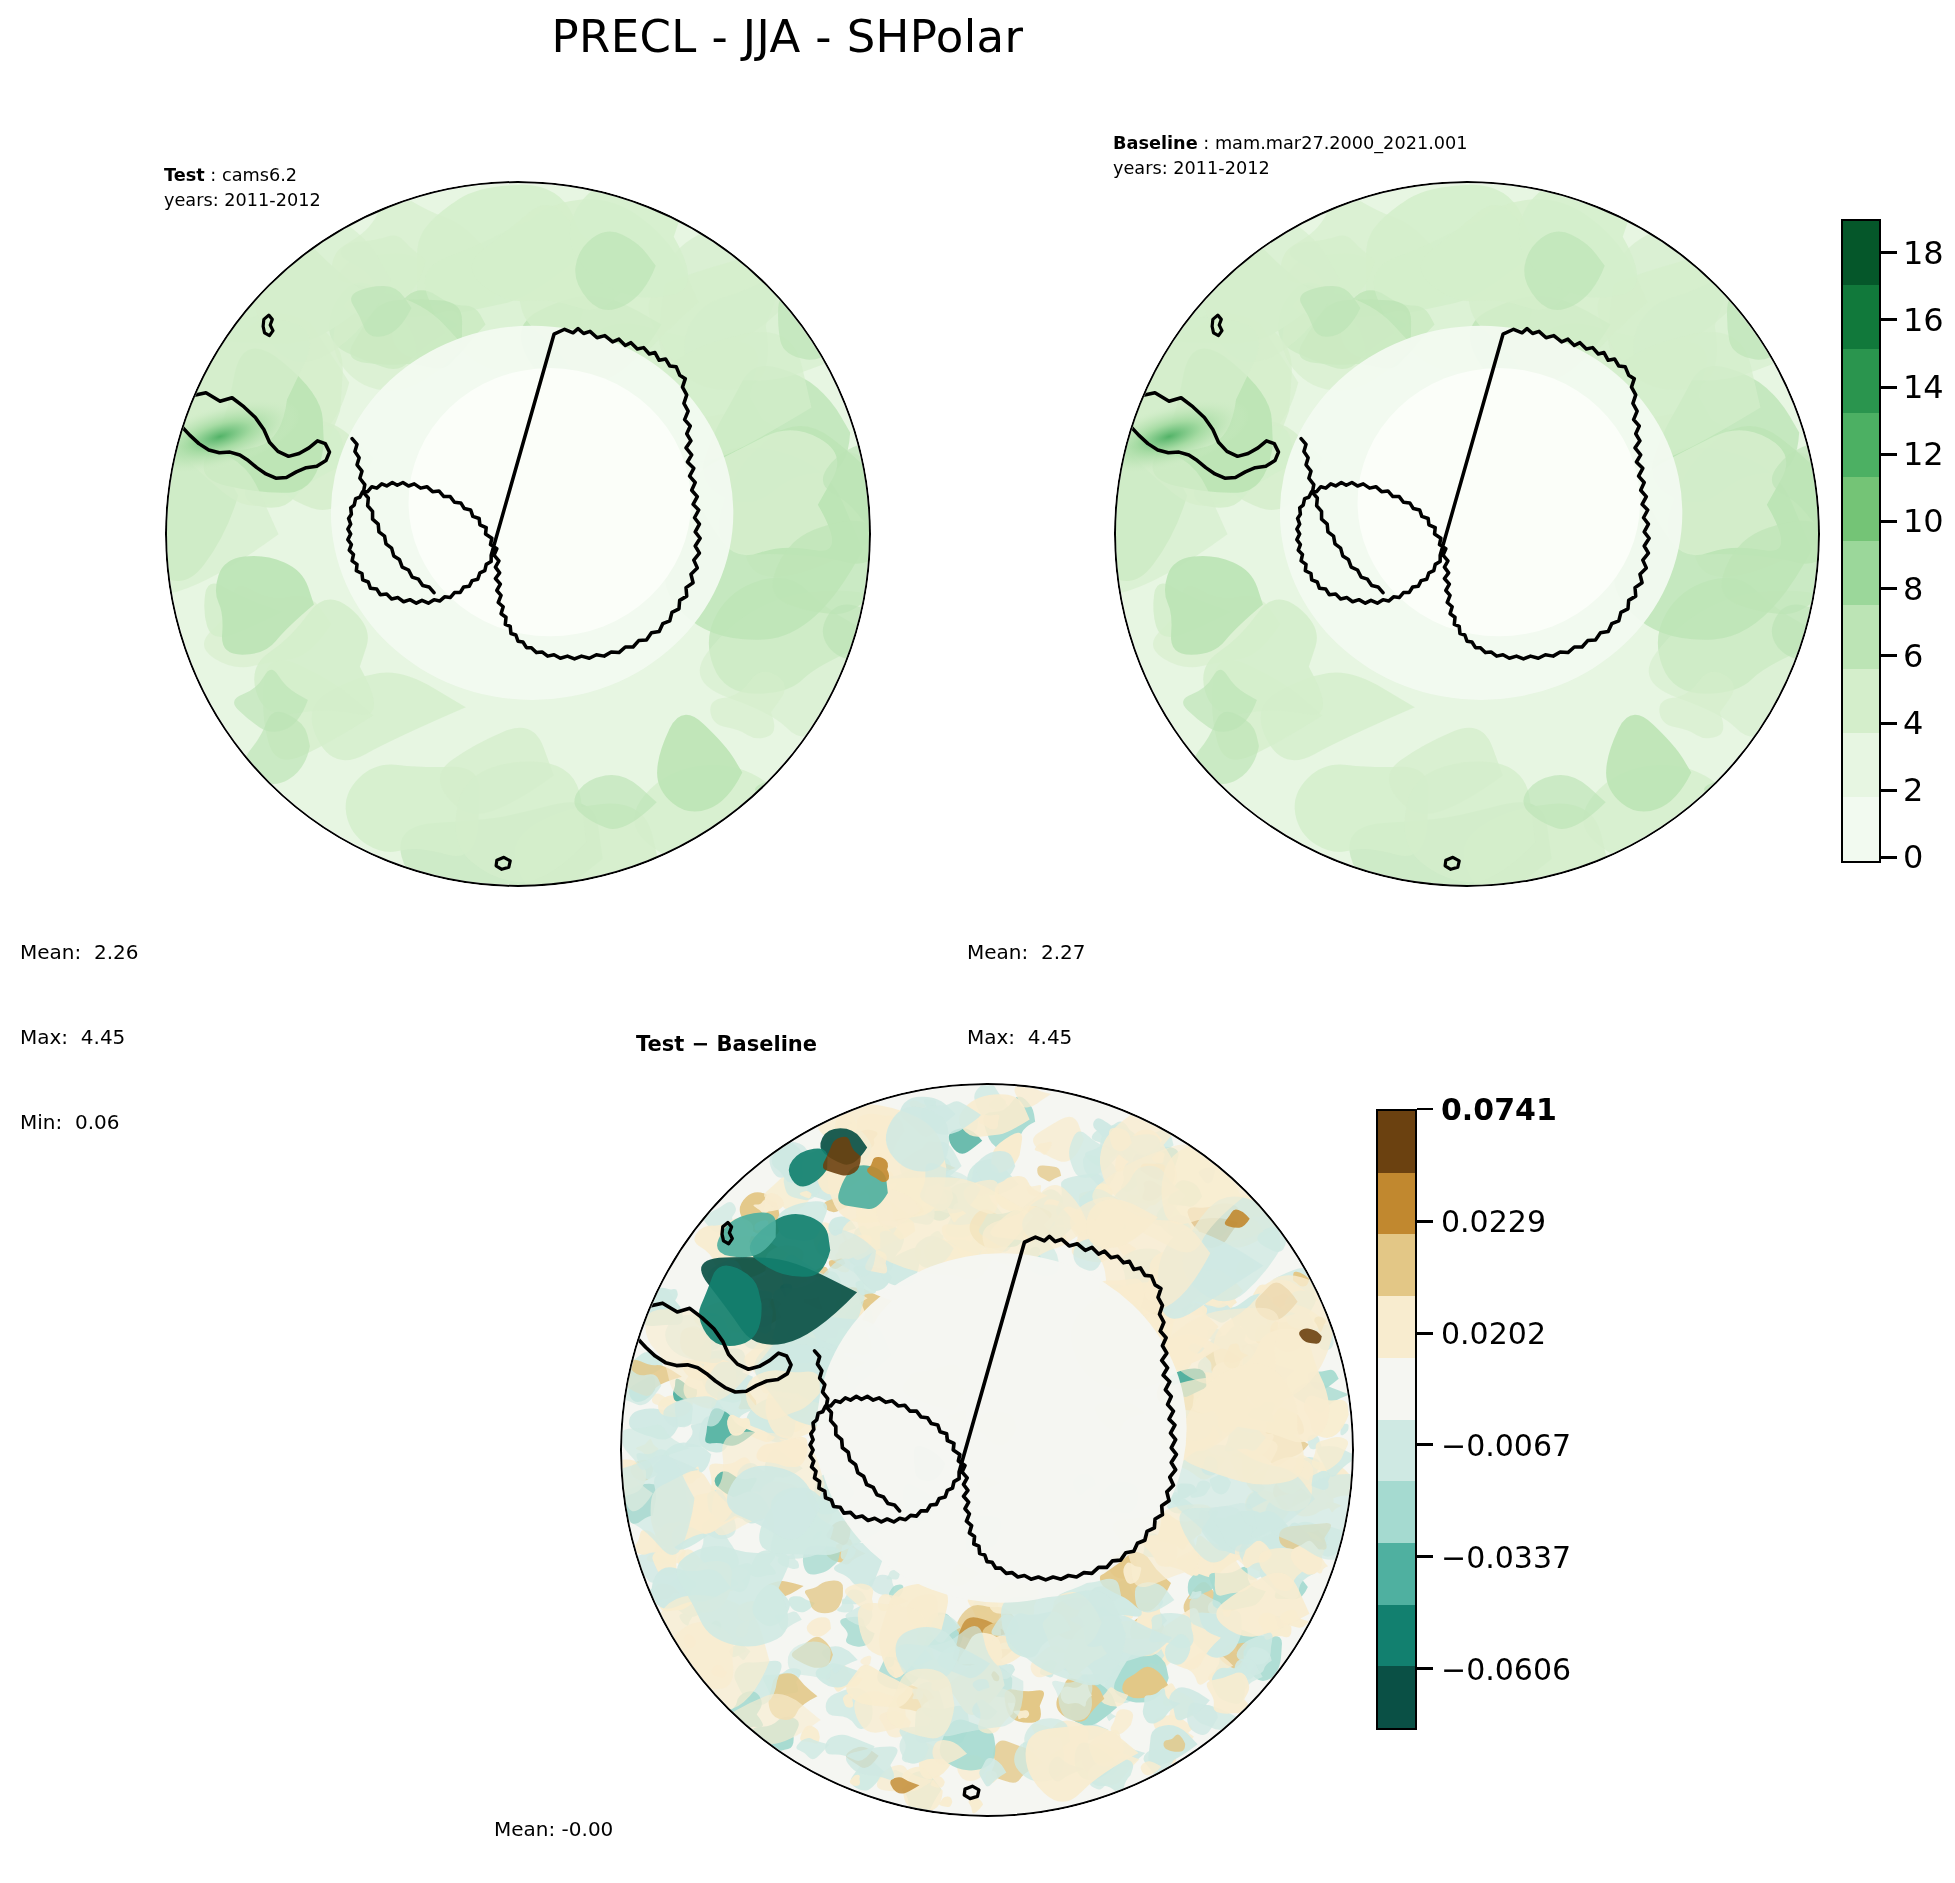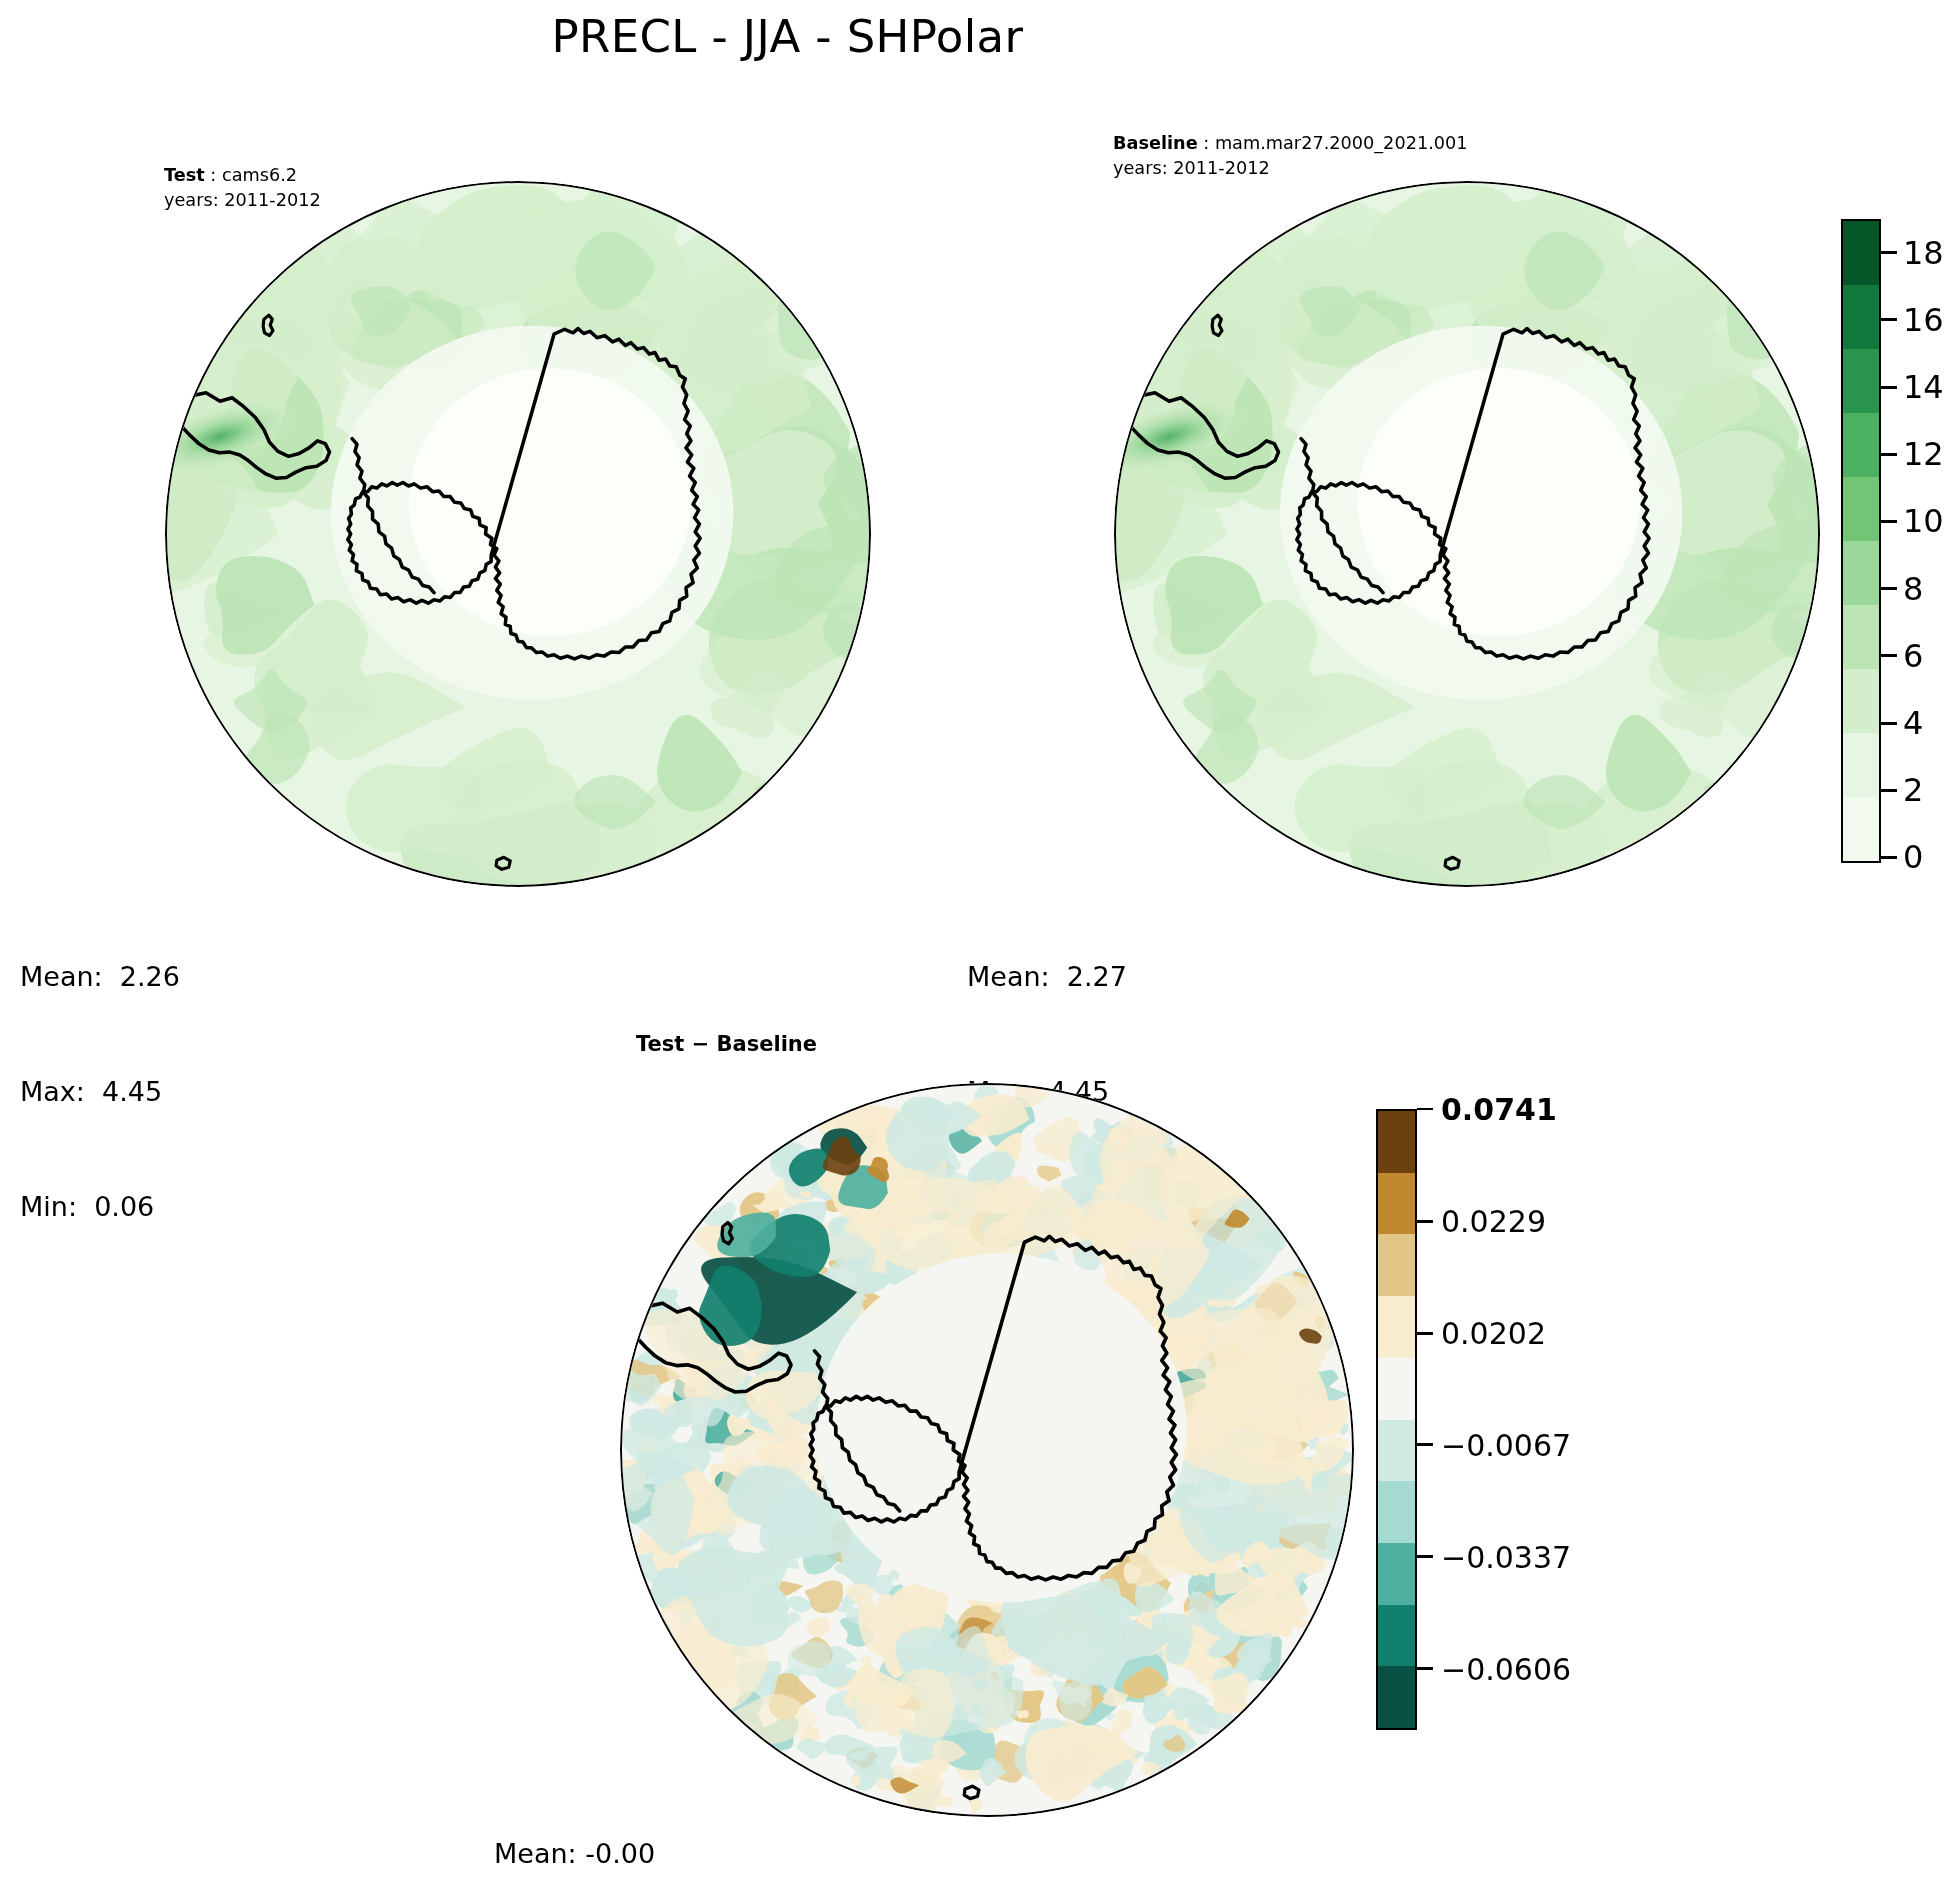--- a/index.html
+++ b/index.html
@@ -36,21 +36,21 @@
     font-size: 17.7px;
     line-height: 1.42;
     color: #000;
     white-space: nowrap;
   }
   .panel-head .strong { font-weight: bold; }
 
   
   .stats {
     position: absolute;
-    font-size: 27px;
+    font-size: 20px;
     line-height: 1.42;
     color: #000;
     white-space: pre;
   }
   .stats div { white-space: pre; }
 
   
   .map-panel {
     position: absolute;
     border-radius: 50%;

